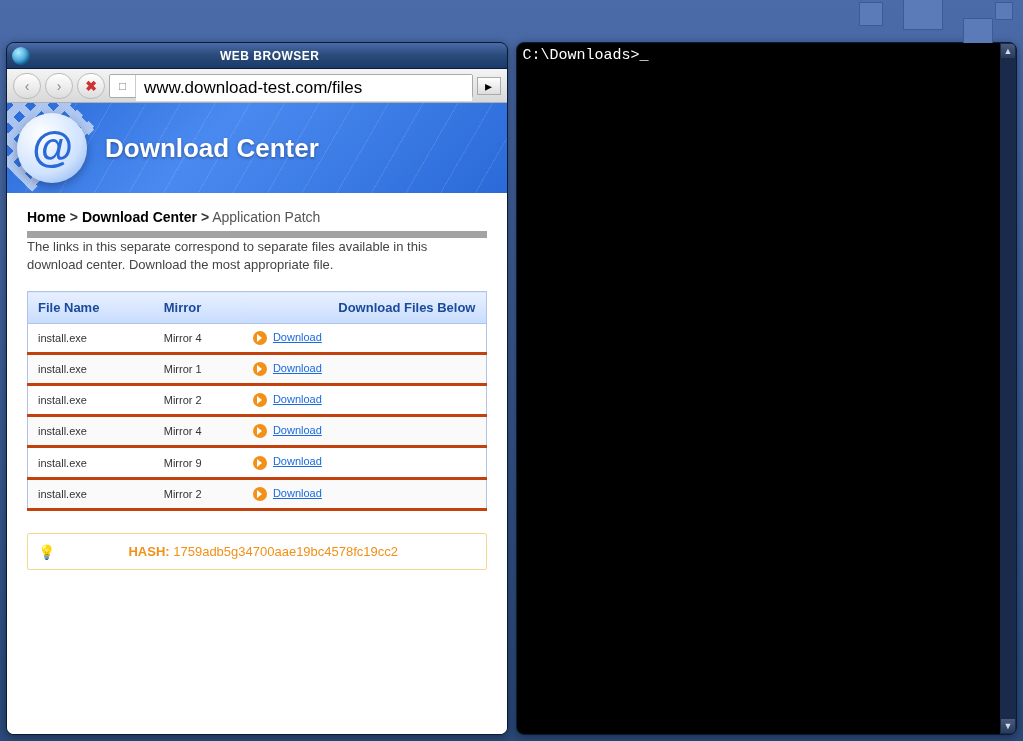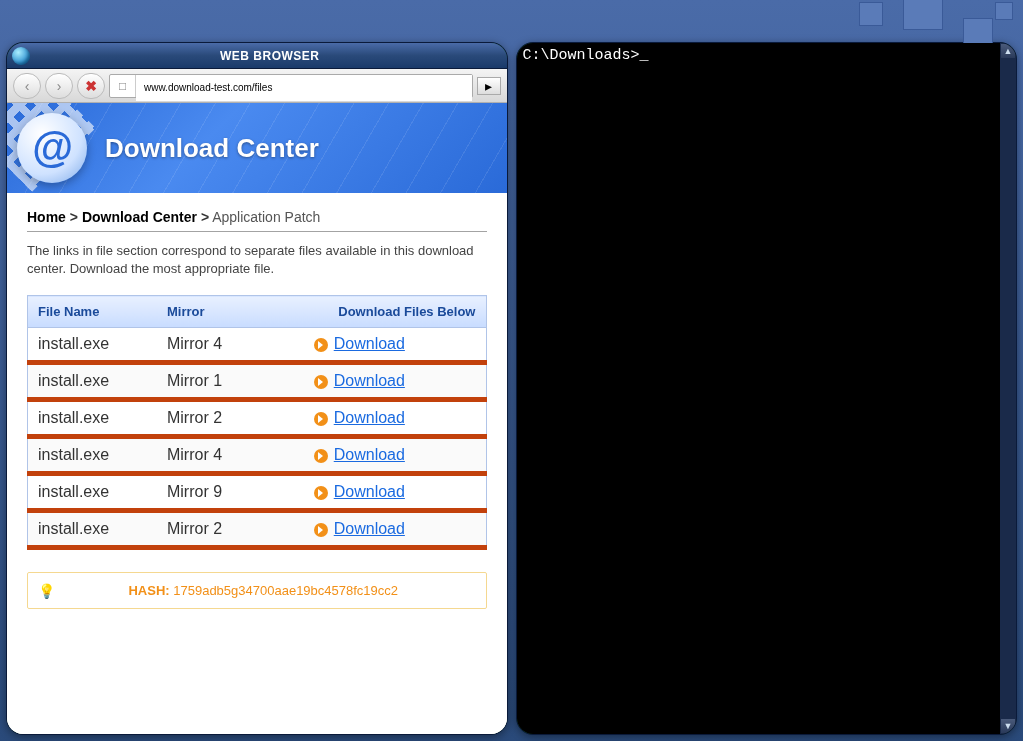--- a/index.html
+++ b/index.html
@@ -17,21 +17,21 @@
   .sq { position:absolute; background:#5a7bb8; border:1px solid #3a5a98; }
 
   .container { display:flex; gap:8px; padding:42px 6px 6px 6px; height:100%; }
 
   
   .window {
     flex:1;
     display:flex;
     flex-direction:column;
     border:1px solid #0a1a3a;
-    border-radius:17px;
+    border-radius:8px;
     overflow:hidden;
     box-shadow: 0 2px 8px rgba(0,0,0,.4);
     background:#14532d;
   }
   .titlebar {
     height:26px;
     background: linear-gradient(to bottom,#4a6ba8 0%,#2a4a7a 50%,#1a3a6a 100%);
     display:flex;
     align-items:center;
     color:#fff;
@@ -58,21 +58,21 @@
   .nav-btn {
     width:28px; height:26px; border-radius:14px;
     background:linear-gradient(#fff,#ddd);
     border:1px solid #bbb;
     display:flex; align-items:center; justify-content:center;
     color:#888; font-size:14px; cursor:pointer;
   }
   .stop-btn { color:#c33; font-weight:bold; }
   .url-wrap { flex:1; display:flex; height:24px; border:1px solid #aaa; background:#fff; border-radius:2px; }
   .url-icon { width:26px; display:flex; align-items:center; justify-content:center; border-right:1px solid #ccc; color:#888; font-size:12px; }
-  .url-input { flex:1; border:none; outline:none; padding:13px 8px; font-size:10px; }
+  .url-input { flex:1; border:none; outline:none; padding:13px 8px; font-size:17px; }
   .go-btn { width:24px; border:1px solid #aaa; background:linear-gradient(#fff,#ddd); display:flex; align-items:center; justify-content:center; font-size:14px; cursor:pointer; }
 
   .page-scroll { flex:1; overflow-y:scroll; background:#fff; }
   .page-scroll::-webkit-scrollbar { width:16px; }
   .page-scroll::-webkit-scrollbar-track { background:#e8e8e8; border-left:1px solid #ccc; }
   .page-scroll::-webkit-scrollbar-thumb { background:linear-gradient(#ddd,#bbb); border:1px solid #999; border-radius:2px; }
 
   
   .banner {
     height:90px;
@@ -95,40 +95,40 @@
     color:#2a6ad8; font-size:42px; font-weight:bold; font-style:italic;
   }
   .banner-deco { position:absolute; left:-20px; top:-20px; width:90px; height:90px; transform:rotate(45deg);
     background:repeating-linear-gradient(0deg,#fff 0 8px,transparent 8px 16px),repeating-linear-gradient(90deg,#fff 0 8px,transparent 8px 16px);
     opacity:.6;
   }
   .banner-title { font-size:26px; font-weight:bold; text-shadow:0 1px 3px rgba(0,0,0,.4); z-index:1; }
 
   
   .content { padding:16px 20px; font-size:13px; color:#333; }
-  .breadcrumb { font-size:14px; padding-bottom:6px; border-bottom:1px solid #a3a3a3; margin-bottom:10px; }
+  .breadcrumb { font-size:14px; padding-bottom:6px; border-bottom:7px solid #a3a3a3; }
   .breadcrumb b { color:#000; }
   .breadcrumb span.sep { font-weight:bold; }
   .breadcrumb .current { color:#555; }
   .desc { color:#444; margin-bottom:18px; line-height:1.35; }
 
   .dl-table { width:100%; border:1px solid #b0c4e8; border-collapse:collapse; }
   .dl-table thead th {
     background:linear-gradient(#e8f0ff,#c8dcff);
     border-bottom:1px solid #b0c4e8;
     color:#1a4a9a; font-size:13px; font-weight:bold;
     padding:8px 10px; text-align:left;
   }
   .dl-table thead th:last-child { text-align:right; }
-  .dl-table tbody td { padding:7px 10px; border-bottom:5px solid #c2410c; font-size:16px; }
+  .dl-table tbody td { padding:7px 10px; border-bottom:3px solid #c2410c; font-size:11px; }
   .dl-table tbody tr:nth-child(even) td { background:#fafafa; }
   .dl-arrow { display:inline-block; width:14px; height:14px; border-radius:50%; background:#f29018; position:relative; vertical-align:middle; margin-right:6px; }
   .dl-arrow::after { content:""; position:absolute; left:4px; top:3px; border-left:5px solid #fff; border-top:4px solid transparent; border-bottom:4px solid transparent; }
   .dl-link { color:#1a6ae0; text-decoration:underline; cursor:pointer; }
-  .dl-table tbody td:last-child { text-align:center; padding-right:40px; }
+  .dl-table tbody td:last-child { text-align:left; padding-right:40px; }
 
   .hash-box {
     margin-top:22px;
     border:1px solid #f5d890;
     background:#fff;
     padding:10px 14px;
     text-align:center;
     position:relative;
     border-radius:2px;
   }
@@ -190,21 +190,21 @@
 
         <div class="content">
           <div class="breadcrumb">
             <b>Home</b>
             <span class="sep">&gt;</span>
             <b>Download Center</b>
             <span class="sep">&gt;</span>
             <span class="current">Application Patch</span>
           </div>
 
-          <div class="desc">The links in file section correspond to separate files available in this download center. Download the most appropriate file.</div>
+          <div class="desc">The links in this separate correspond to separate files available in this download center. Download the most appropriate file.</div>
 
           <table class="dl-table">
             <thead>
               <tr>
                 <th>File Name</th>
                 <th>Mirror</th>
                 <th>Download Files Below</th>
               </tr>
             </thead>
             <tbody id="dl-rows">

